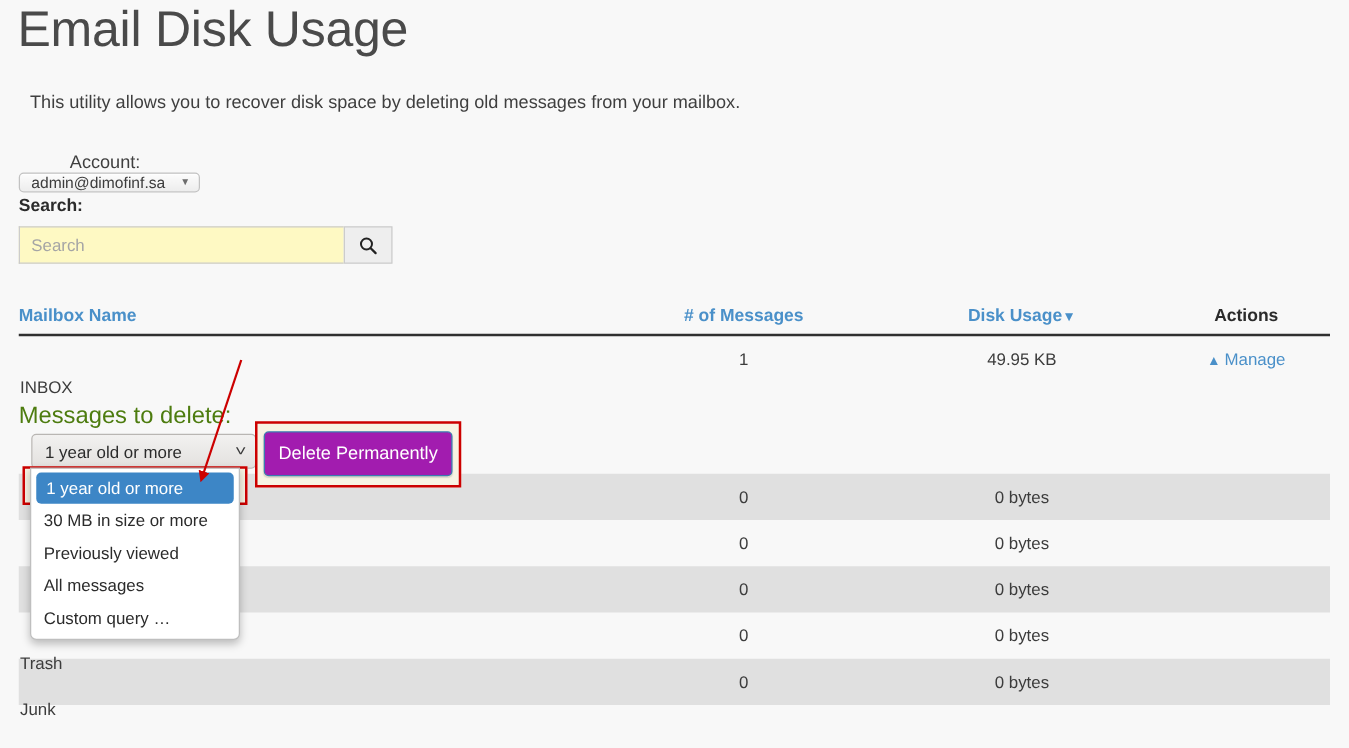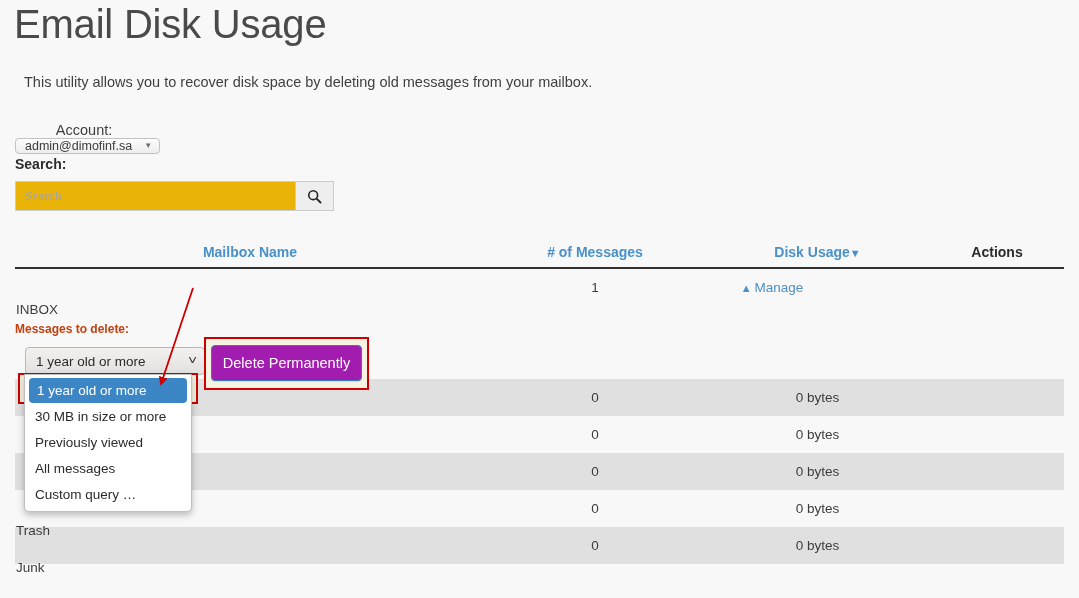--- a/index.html
+++ b/index.html
@@ -85,28 +85,28 @@
     color: #2b2b2b;
   }
   #search-group {
     position: absolute;
     left: 15px;
     top: 181px;
     display: flex;
     height: 30px;
   }
   #search-input {
-    width: 280px;
+    width: 260px;
     height: 30px;
     border: 1px solid #cccccc;
     border-right: none;
-    background: #eab308;
+    background: #fef9c3;
     padding: 0 9px;
     font-size: 13.5px;
-    font-family: Liberation Serif, serif;
+    font-family: Liberation Sans, sans-serif;
     color: #3c3c3c;
     outline: none;
     border-radius: 0;
   }
   #search-input::placeholder { color: #a5a5a5; }
   #search-button {
     width: 39px;
     height: 30px;
     border: 1px solid #cccccc;
     background: #eeeeee;
@@ -132,21 +132,21 @@
   }
   .th {
     font-size: 14px;
     font-weight: bold;
     color: #4a90c9;
     line-height: 18px;
     cursor: pointer;
     white-space: nowrap;
   }
   .th.static { color: #2b2b2b; cursor: default; }
-  .col-name   { width: 470px; text-align: center; }
+  .col-name   { width: 470px; text-align: left; }
   .col-count  { width: 220px; text-align: center; }
   .col-usage  { width: 225px; text-align: center; }
   .col-action { width: 134px; text-align: center; }
   .sort-caret { font-size: 11px; }
 
   .trow {
     display: flex;
     align-items: center;
     height: 37px;
     font-size: 13.5px;
@@ -171,23 +171,23 @@
     position: absolute;
     left: 15px;
     top: 316px;
     width: 420px;
     height: 70px;
   }
   #messages-to-delete-label {
     position: absolute;
     left: 0;
     top: 6px;
-    font-size: 12px;
-    font-weight: bold;
-    color: #c2410c;
+    font-size: 19px;
+    font-weight: normal;
+    color: #4d7c0f;
     white-space: nowrap;
   }
   #delete-select {
     position: absolute;
     left: 10px;
     top: 31px;
     width: 180px;
     height: 28px;
     background: linear-gradient(#f2f1f0, #e3e1df);
     border: 1px solid #b9b6b3;
@@ -323,20 +323,21 @@
     <div class="th col-count"># of Messages</div>
     <div class="th col-usage">
       <span>Disk Usage</span><span class="sort-caret">▼</span>
     </div>
     <div class="th static col-action">Actions</div>
   </div>
 
   <div class="trow" style="height:37px;">
     <div class="cell-name">INBOX</div>
     <div class="cell-count">1</div>
+    <div class="cell-usage">49.95 KB</div>
     <div class="cell-action">
       <span class="manage-link"><span class="chev">▲</span><span>Manage</span></span>
     </div>
   </div>
 
   <div style="height:73px;"></div>
 
   <div class="trow striped">
     <div class="cell-name"></div>
     <div class="cell-count">0</div>

